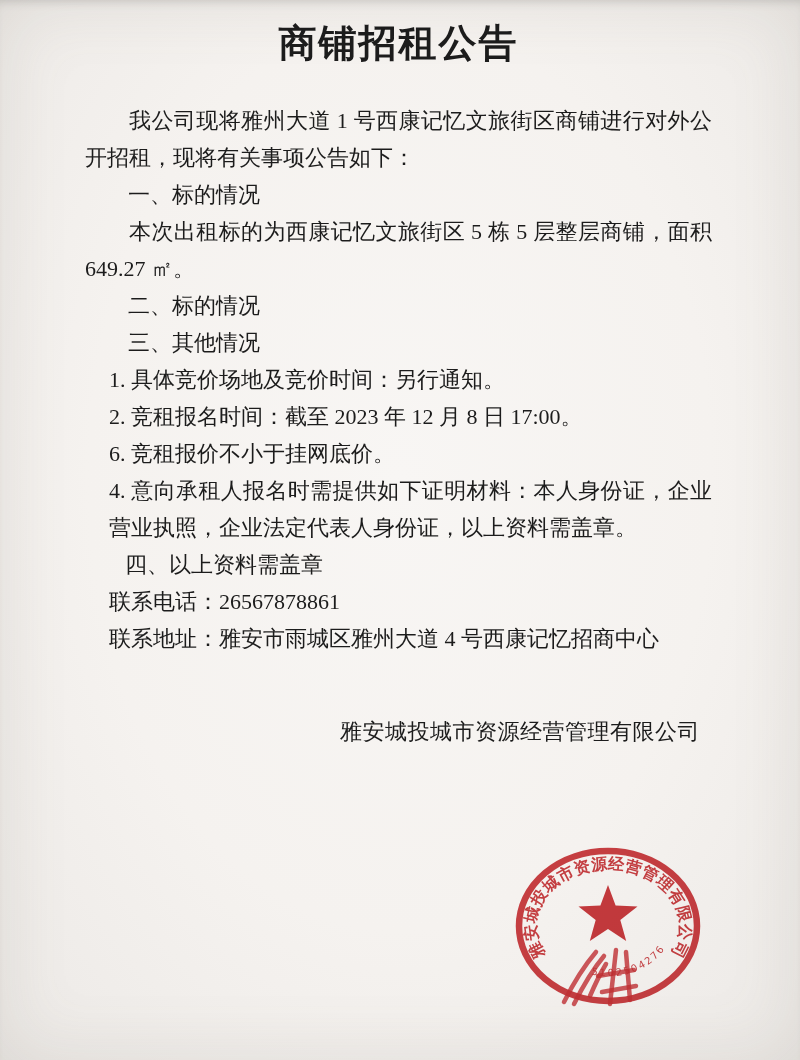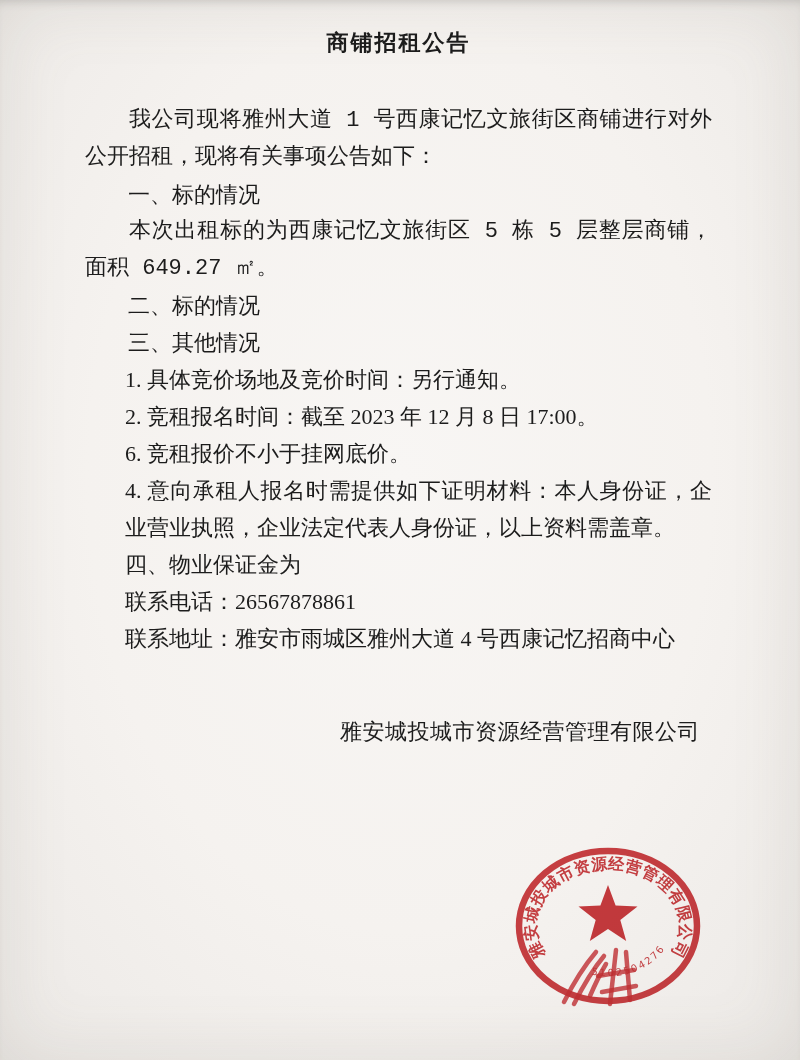--- a/index.html
+++ b/index.html
@@ -23,36 +23,36 @@
     position: absolute;
     inset: 0;
     padding: 26px 88px 0 85px;
     background: radial-gradient(ellipse at 50% 45%, #f8f6f4 0%, #f5f2ef 55%, #ece9e6 100%);
     box-shadow: inset 0 0 70px rgba(120,110,100,0.14),
                 inset 0 8px 12px -8px rgba(0,0,0,0.20);
   }
   .title {
     margin: 0;
     text-align: center;
-    font-size: 22px;
+    font-size: 38px;
     font-weight: bold;
     letter-spacing: 2px;
     line-height: 34px;
   }
   .doc-body {
     margin-top: 42px;
     font-size: 22px;
     line-height: 37px;
     text-align: justify;
   }
   .doc-body p { margin: 0; }
-  .para.indent  { text-indent: 44px; font-family: Liberation Mono, monospace; }
+  .para.indent  { text-indent: 44px; }
   .para.heading { text-indent: 43px; }
   .para.heading4 { text-indent: 40px; }
-  .list, .contacts { margin-left: 40px; }
+  .list, .contacts { margin-left: 24px; }
   .signature {
     margin-top: 56px;
     text-align: right;
     padding-right: 12px;
   }
   .sig-company { letter-spacing: 0.5px; }
   .sig-date { letter-spacing: 1px; }
 
   
   .seal {
@@ -112,21 +112,21 @@
     <p class="para heading">二、标的情况</p>
 
     <p class="para heading">三、其他情况</p>
     <div class="list">
       <p class="para list-item">1. 具体竞价场地及竞价时间：另行通知。</p>
       <p class="para list-item">2. 竞租报名时间：截至 2023 年 12 月 8 日 17:00。</p>
       <p class="para list-item">6. 竞租报价不小于挂网底价。</p>
       <p class="para list-item">4. 意向承租人报名时需提供如下证明材料：本人身份证，企业营业执照，企业法定代表人身份证，以上资料需盖章。</p>
     </div>
 
-    <p class="para heading4">四、物业保证金为</p>
+    <p class="para heading4">四、以上资料需盖章</p>
     <div class="contacts">
       <p class="para contact">联系电话：26567878861</p>
       <p class="para contact">联系地址：雅安市雨城区雅州大道 4 号西康记忆招商中心</p>
     </div>
 
     <div class="signature">
       <p class="para sig-company">雅安城投城市资源经营管理有限公司</p>
     </div>
 
   </div>

